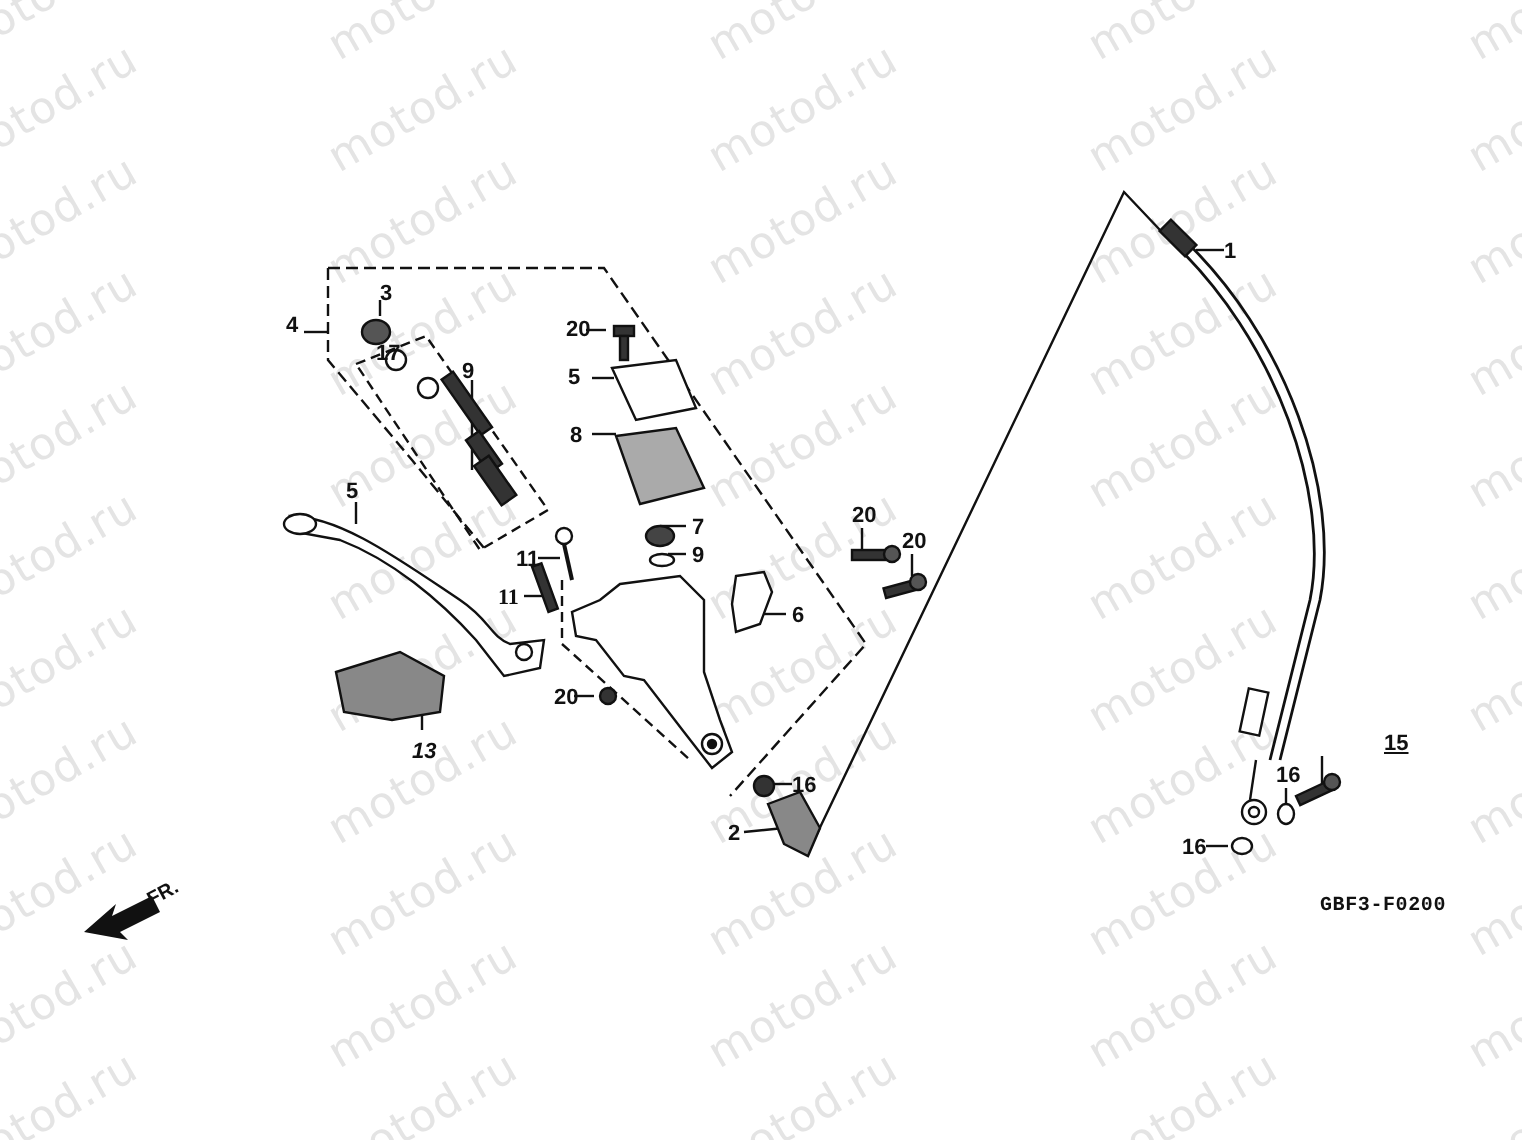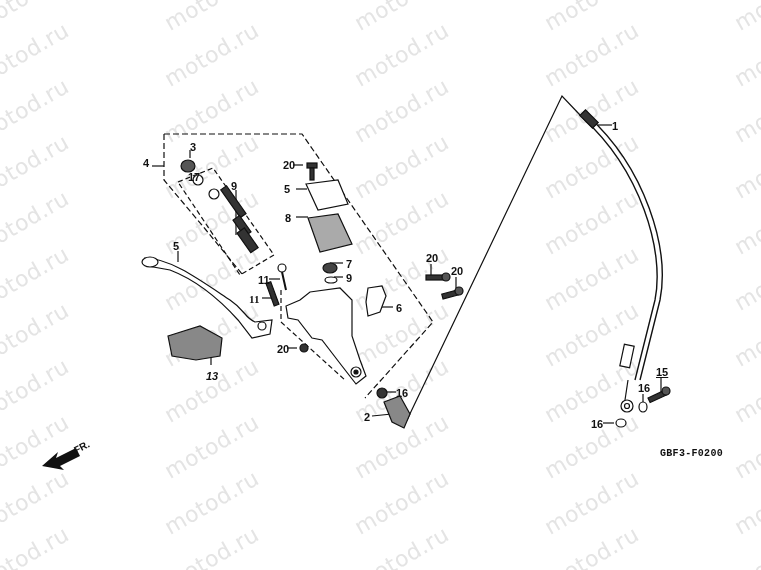--- a/index.html
+++ b/index.html
@@ -195,21 +195,21 @@
       <div class="lbl" style="left: 284px; top: 184px;">5</div>
       <div class="lbl" style="left: 396px; top: 303px;">6</div>
       <div class="lbl" style="left: 346px; top: 259px;">7</div>
       <div class="lbl" style="left: 285px; top: 213px;">8</div>
       <div class="lbl" style="left: 346px; top: 273px;">9</div>
       <div class="lbl" style="left: 231px; top: 181px;">9</div>
       <div class="lbl" style="left: 249px; top: 294px; font-family: Liberation Serif, serif;">11</div>
       <div class="lbl" style="left: 173px; top: 241px;">5</div>
       <div class="lbl" style="left: 206px; top: 371px; font-style: italic;">13</div>
       <div class="lbl" style="left: 258px; top: 275px;">11</div>
-      <div class="lbl" style="left: 656px; top: 367px; text-decoration: underline;">15</div>
+      <div class="lbl" style="left: 692px; top: 367px; text-decoration: underline;">15</div>
       <div class="lbl" style="left: 396px; top: 388px;">16</div>
       <div class="lbl" style="left: 638px; top: 383px;">16</div>
       <div class="lbl" style="left: 591px; top: 419px;">16</div>
       <div class="lbl" style="left: 188px; top: 172px;">17</div>
       <div class="lbl" style="left: 283px; top: 160px;">20</div>
       <div class="lbl" style="left: 277px; top: 344px;">20</div>
       <div class="lbl" style="left: 426px; top: 253px;">20</div>
       <div class="lbl" style="left: 451px; top: 266px;">20</div>
     </div>
 

